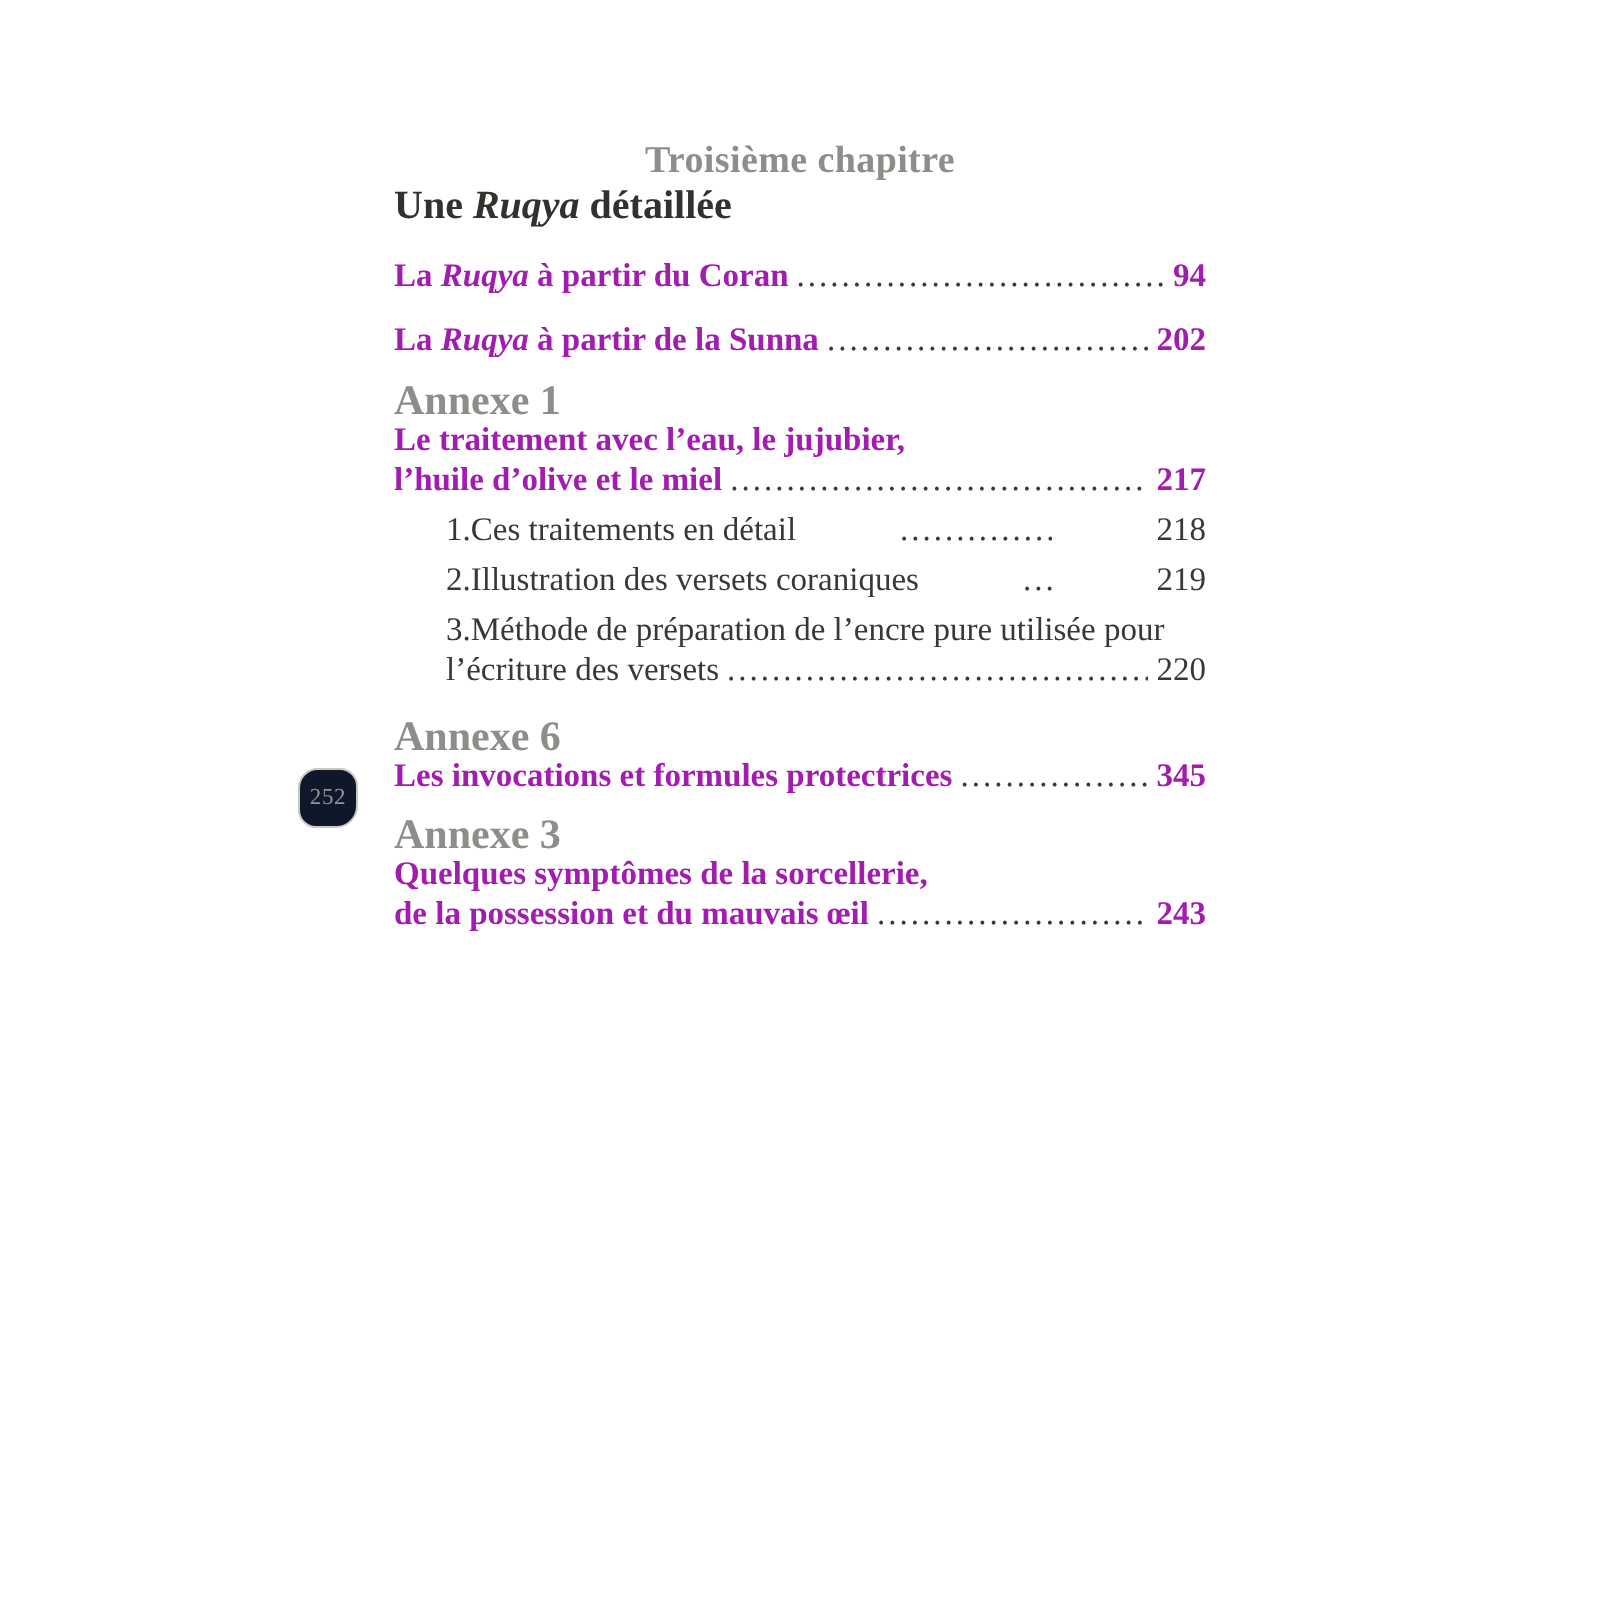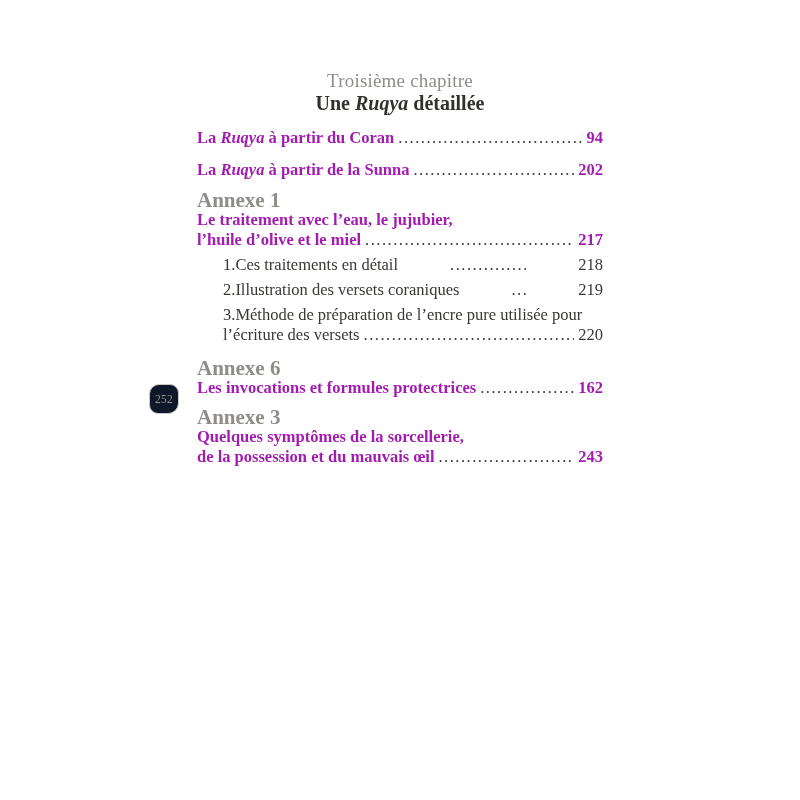--- a/index.html
+++ b/index.html
@@ -22,26 +22,25 @@
     left: 197px;
     top: 70px;
     width: 406px;
     color: #2f2d2b;
   }
   
   .chapter-label {
     text-align: center;
     font-size: 19px;
     line-height: 22px;
-    font-weight: normal;
+    font-weight: bold;
     color: #8f8d8a;
     letter-spacing: 0.2px;
   }
   .chapter-title {
-    text-align: center;
     font-size: 20px;
     line-height: 21px;
     font-weight: bold;
     color: #33312e;
     margin-top: 1px;
   }
   .chapter-title .it { font-style: italic; }
   
   .row {
     display: flex;
@@ -160,21 +159,21 @@
     <div class="row reg sub-cont">
       <span class="lbl">l’écriture des versets</span>
       <span class="leader"></span>
       <span class="num">220</span>
     </div>
 
     <div class="annexe-label mt-annexe2">Annexe 6</div>
     <div class="row bold">
       <span class="lbl">Les invocations et formules protectrices</span>
       <span class="leader"></span>
-      <span class="num">162</span>
+      <span class="num">345</span>
     </div>
 
     <div class="annexe-label mt-annexe3">Annexe 3</div>
     <div class="plainline bold">Quelques symptômes de la sorcellerie,</div>
     <div class="row bold">
       <span class="lbl">de la possession et du mauvais œil</span>
       <span class="leader"></span>
       <span class="num">243</span>
     </div>
 

